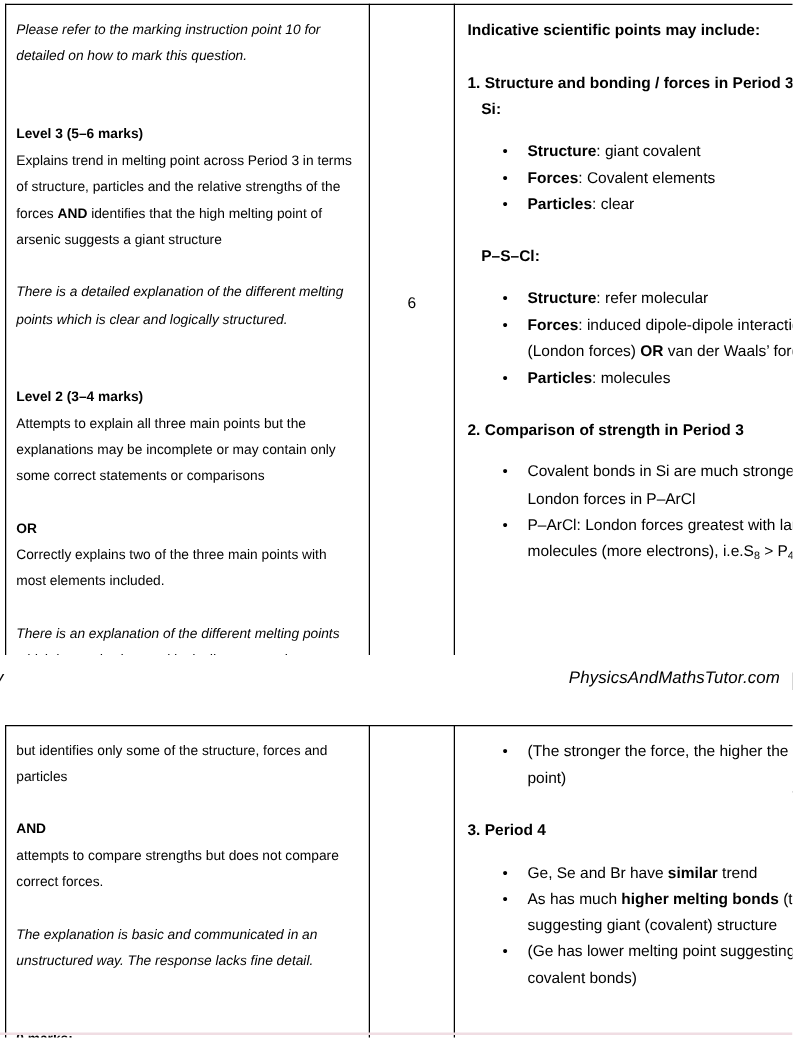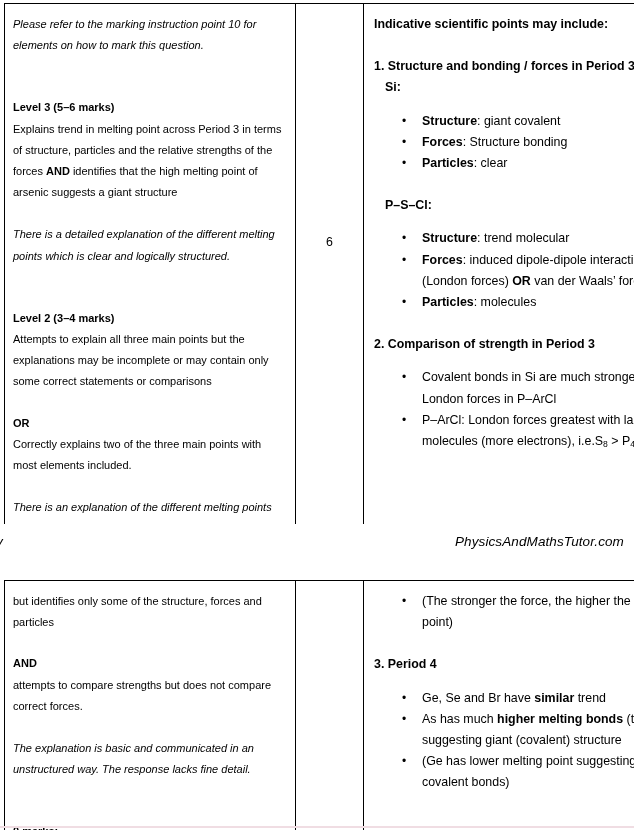--- a/index.html
+++ b/index.html
@@ -166,21 +166,21 @@
 
 <div class="sheet sheet-one">
 
   <table class="ms-table table-one">
     <tbody>
         <tr>
 
       <td class="col-answer">
         <div class="cell-pad">
           <p class="ln ital">Please refer to the marking instruction point 10 for</p>
-          <p class="ln ital">elements on how to mark this question.</p>
+          <p class="ln ital">detailed on how to mark this question.</p>
           <div class="spacer"></div>
 
           <p class="ln bold">Level 3 (5–6 marks)</p>
           <p class="ln"><span>Explains trend in melting point across Period 3 in terms of structure, particles and the relative strengths of the forces </span><span class="bold">AND</span><span> identifies that the high melting point of arsenic suggests a giant structure</span></p>
           <div class="spacer"></div>
 
           <p class="ln ital">There is a detailed explanation of the different melting points which is clear and logically structured.</p>
           <div class="spacer"></div>
 
           <p class="ln bold">Level 2 (3–4 marks)</p>
@@ -205,30 +205,30 @@
         <div class="cell-pad-right">
           <p class="head-line">Indicative scientific points may include:</p>
           <div class="spacer"></div>
 
           <p class="head-line">1. Structure and bonding / forces in Period 3</p>
           <p class="sub-head">Si:</p>
           <div class="spacer-sm"></div>
 
           <ul class="bullets">
             <li><span class="bold">Structure</span><span>: giant covalent</span></li>
-            <li><span class="bold">Forces</span><span>: Structure bonding</span></li>
+            <li><span class="bold">Forces</span><span>: Covalent elements</span></li>
             <li><span class="bold">Particles</span><span>: clear</span></li>
           </ul>
           <div class="spacer"></div>
 
           <p class="sub-head">P–S–Cl:</p>
           <div class="spacer-sm"></div>
 
           <ul class="bullets">
-            <li><span class="bold">Structure</span><span>: trend molecular</span></li>
+            <li><span class="bold">Structure</span><span>: refer molecular</span></li>
             <li><span class="bold">Forces</span><span>: induced dipole-dipole interactions (London forces) </span><span class="bold">OR</span><span> van der Waals’ forces</span></li>
             <li><span class="bold">Particles</span><span>: molecules</span></li>
           </ul>
           <div class="spacer"></div>
 
           <p class="head-line">2. Comparison of strength in Period 3</p>
           <div class="spacer-sm"></div>
 
           <ul class="bullets">
             <li><span>Covalent bonds in Si are much stronger than London forces in P–ArCl</span></li>

